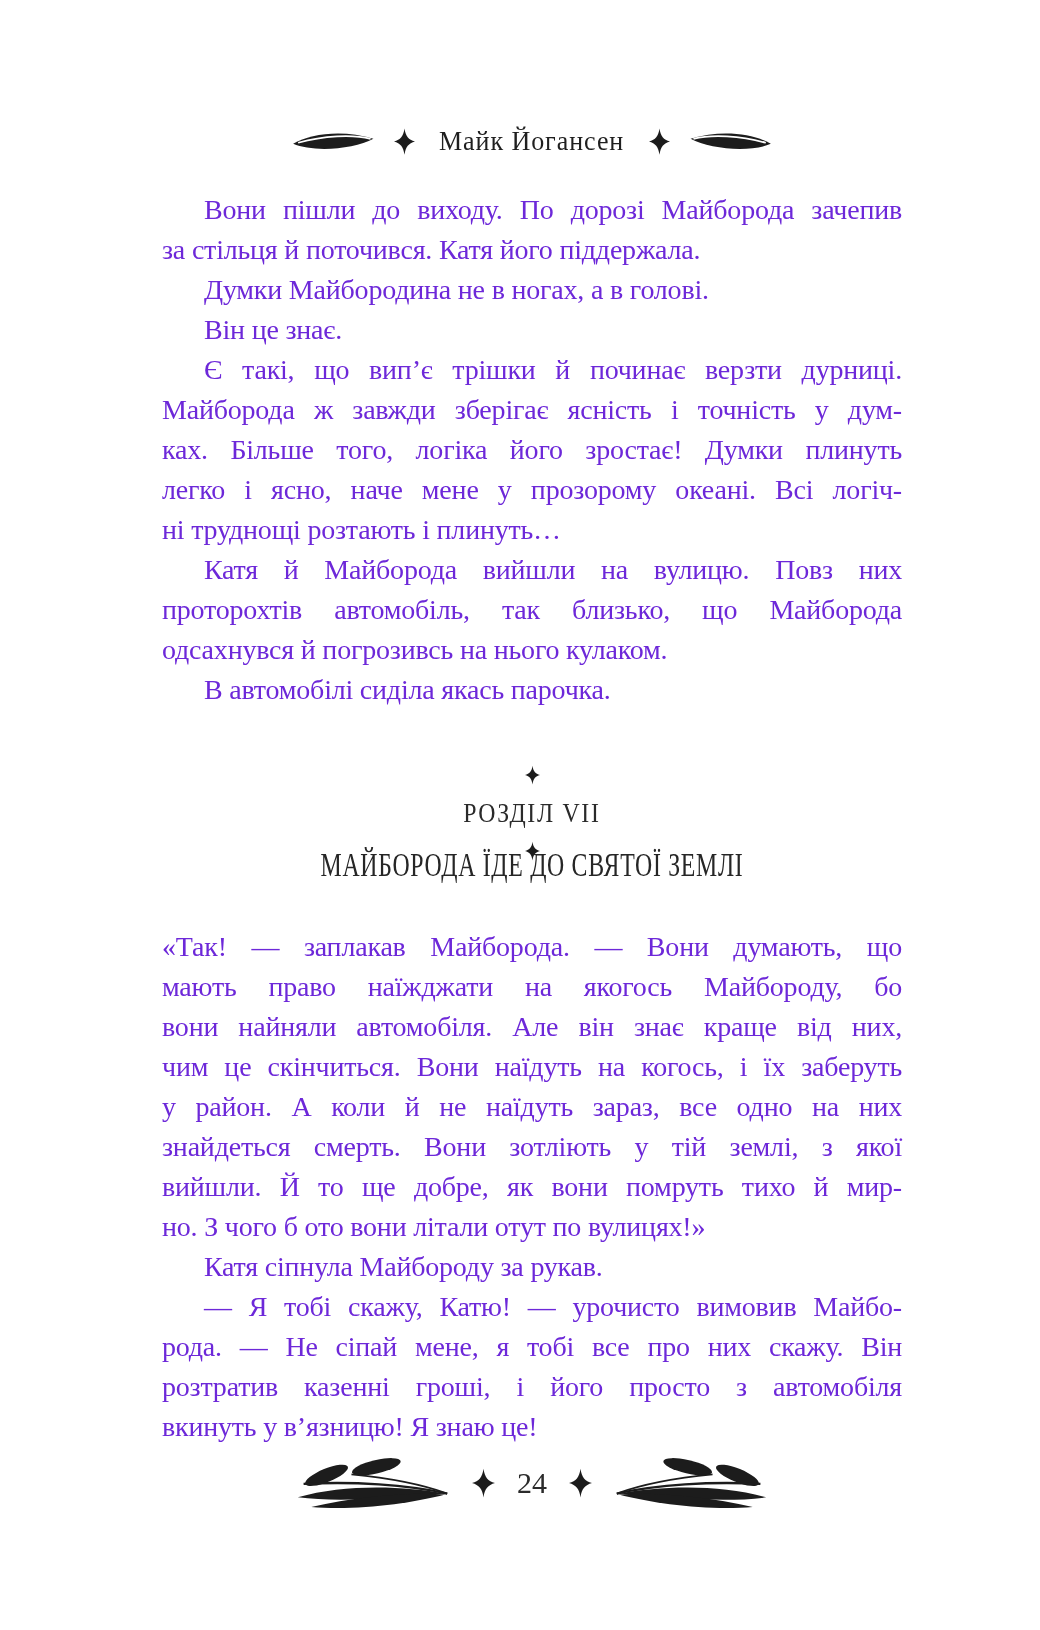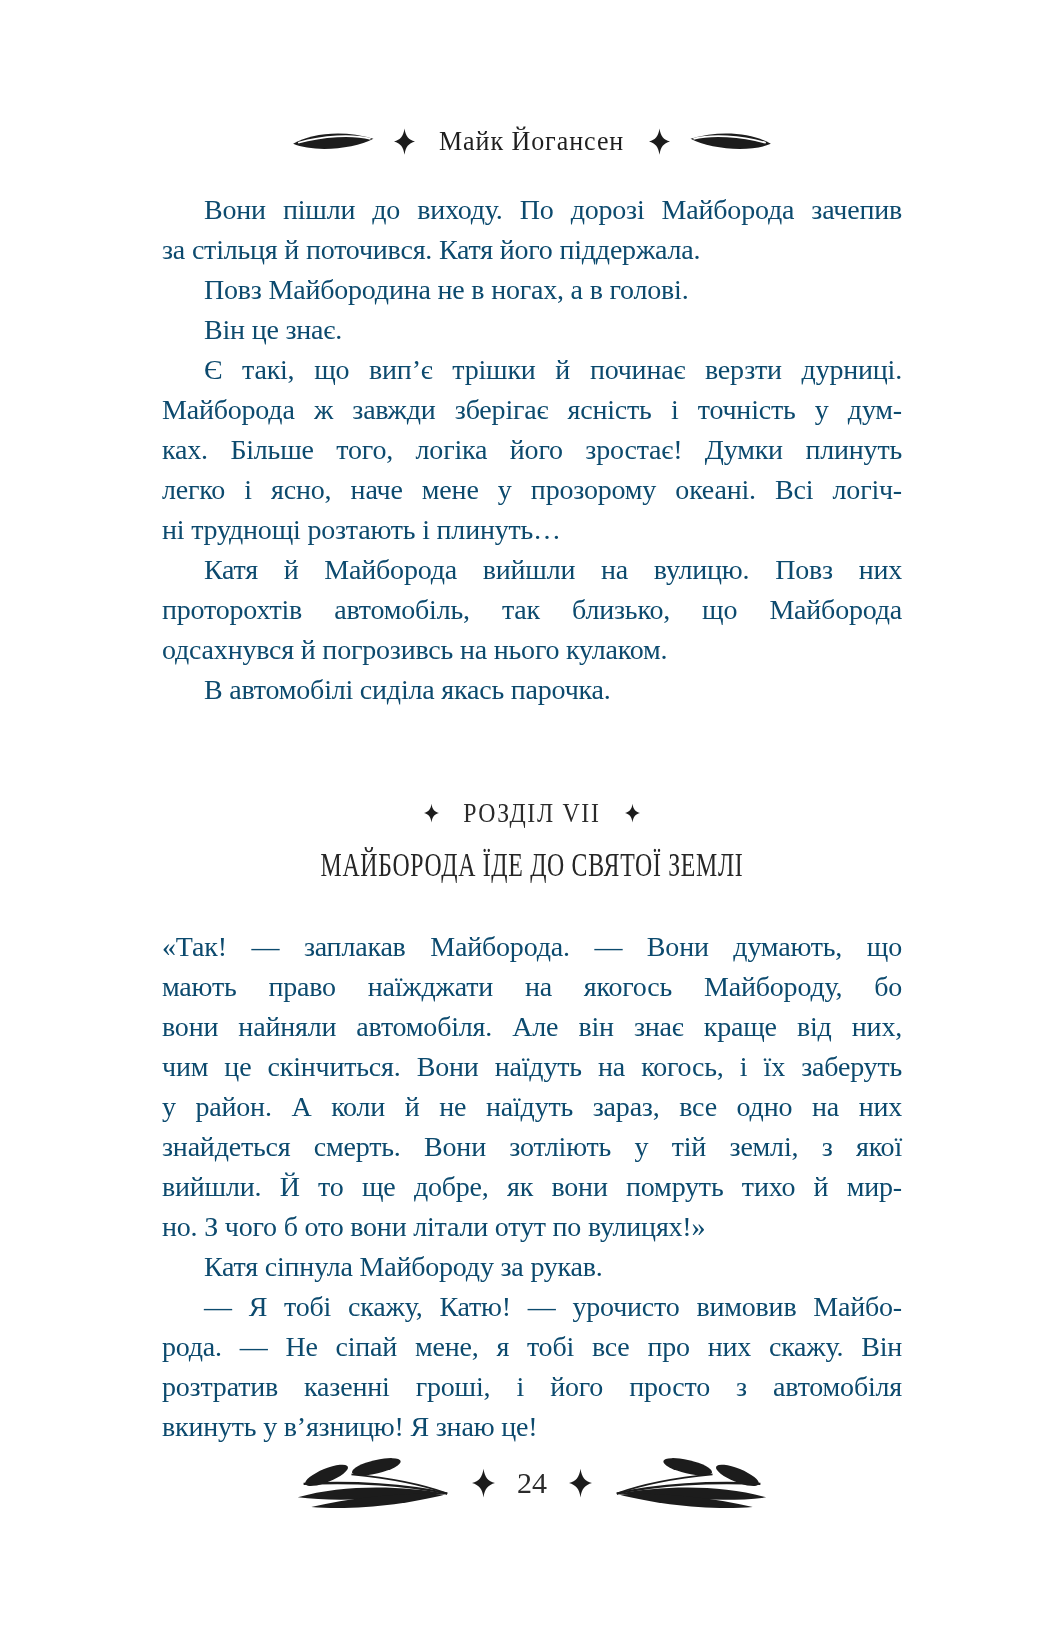--- a/index.html
+++ b/index.html
@@ -22,29 +22,29 @@
     font-size:28px;letter-spacing:1px;color:#1f1f1f;white-space:nowrap;
     transform:scaleX(.93);transform-origin:center;
   }
   .orn{display:inline-flex;align-items:center;justify-content:center;line-height:0;}
 
   
   .text-block{position:absolute;top:190px;left:162px;width:740px;}
   .para-block{width:740px;}
   .line{
     font-size:28px;line-height:40px;letter-spacing:-0.2px;
-    text-align:left;color:#0c4a6e;
+    text-align:left;color:#6d28d9;
   }
   .line.fill{text-align:justify;text-align-last:justify;}
   .line.indent{text-indent:42px;}
 
   
   .chapter-label-row{
     margin-top:86px;height:34px;
-    display:flex;align-items:center;justify-content:center;gap:12px;
+    display:flex;align-items:center;justify-content:center;gap:12px;flex-direction:column;
   }
   .chapter-label{
     font-size:28px;letter-spacing:2px;color:#2a2a2a;white-space:nowrap;
     transform:scaleX(.85);transform-origin:center;
   }
   .chapter-title{
     margin:16px 0 0;height:42px;
     text-align:center;font-size:34px;font-weight:normal;
     letter-spacing:1px;color:#262626;white-space:nowrap;
     transform:scaleX(.7);transform-origin:center;
@@ -88,21 +88,21 @@
       </svg>
     </span>
   </header>
 
   <main class="text-block">
 
     <section class="para-block block-1">
 
     <div class="line indent fill">Вони пішли до виходу. По дорозі Майборода зачепив</div>
         <div class="line">за стільця й поточився. Катя його піддержала.</div>
-        <div class="line indent">Повз Майбородина не в ногах, а в голові.</div>
+        <div class="line indent">Думки Майбородина не в ногах, а в голові.</div>
         <div class="line indent">Він це знає.</div>
         <div class="line indent fill">Є такі, що випʼє трішки й починає верзти дурниці.</div>
         <div class="line fill">Майборода ж завжди зберігає ясність і точність у дум-</div>
         <div class="line fill">ках. Більше того, логіка його зростає! Думки плинуть</div>
         <div class="line fill">легко і ясно, наче мене у прозорому океані. Всі логіч-</div>
         <div class="line">ні труднощі розтають і плинуть…</div>
         <div class="line indent fill">Катя й Майборода вийшли на вулицю. Повз них</div>
         <div class="line fill">проторохтів автомобіль, так близько, що Майборода</div>
         <div class="line">одсахнувся й погрозивсь на нього кулаком.</div>
         <div class="line indent">В автомобілі сиділа якась парочка.</div>

